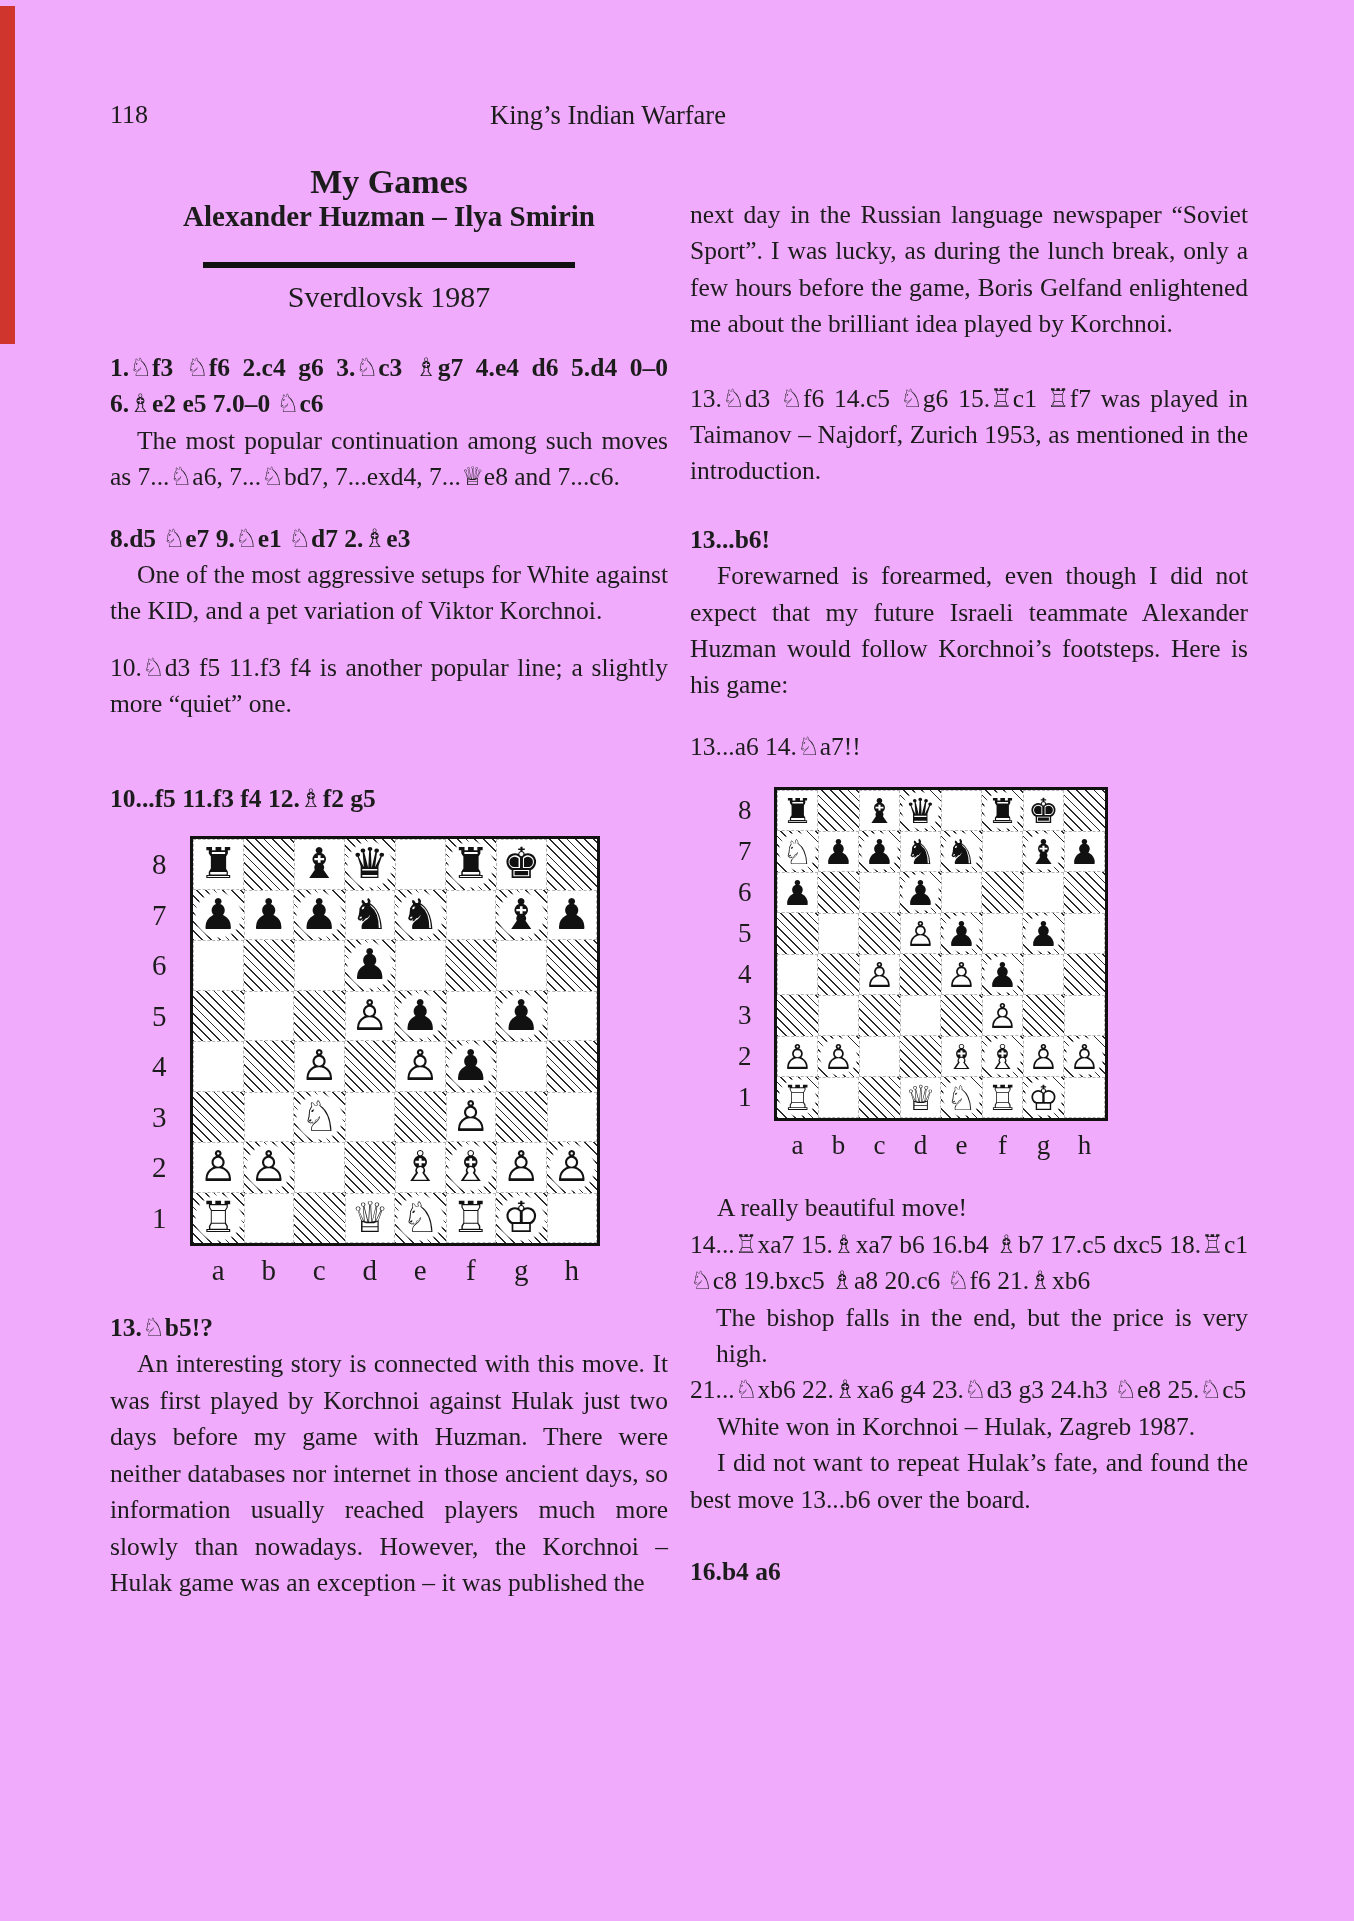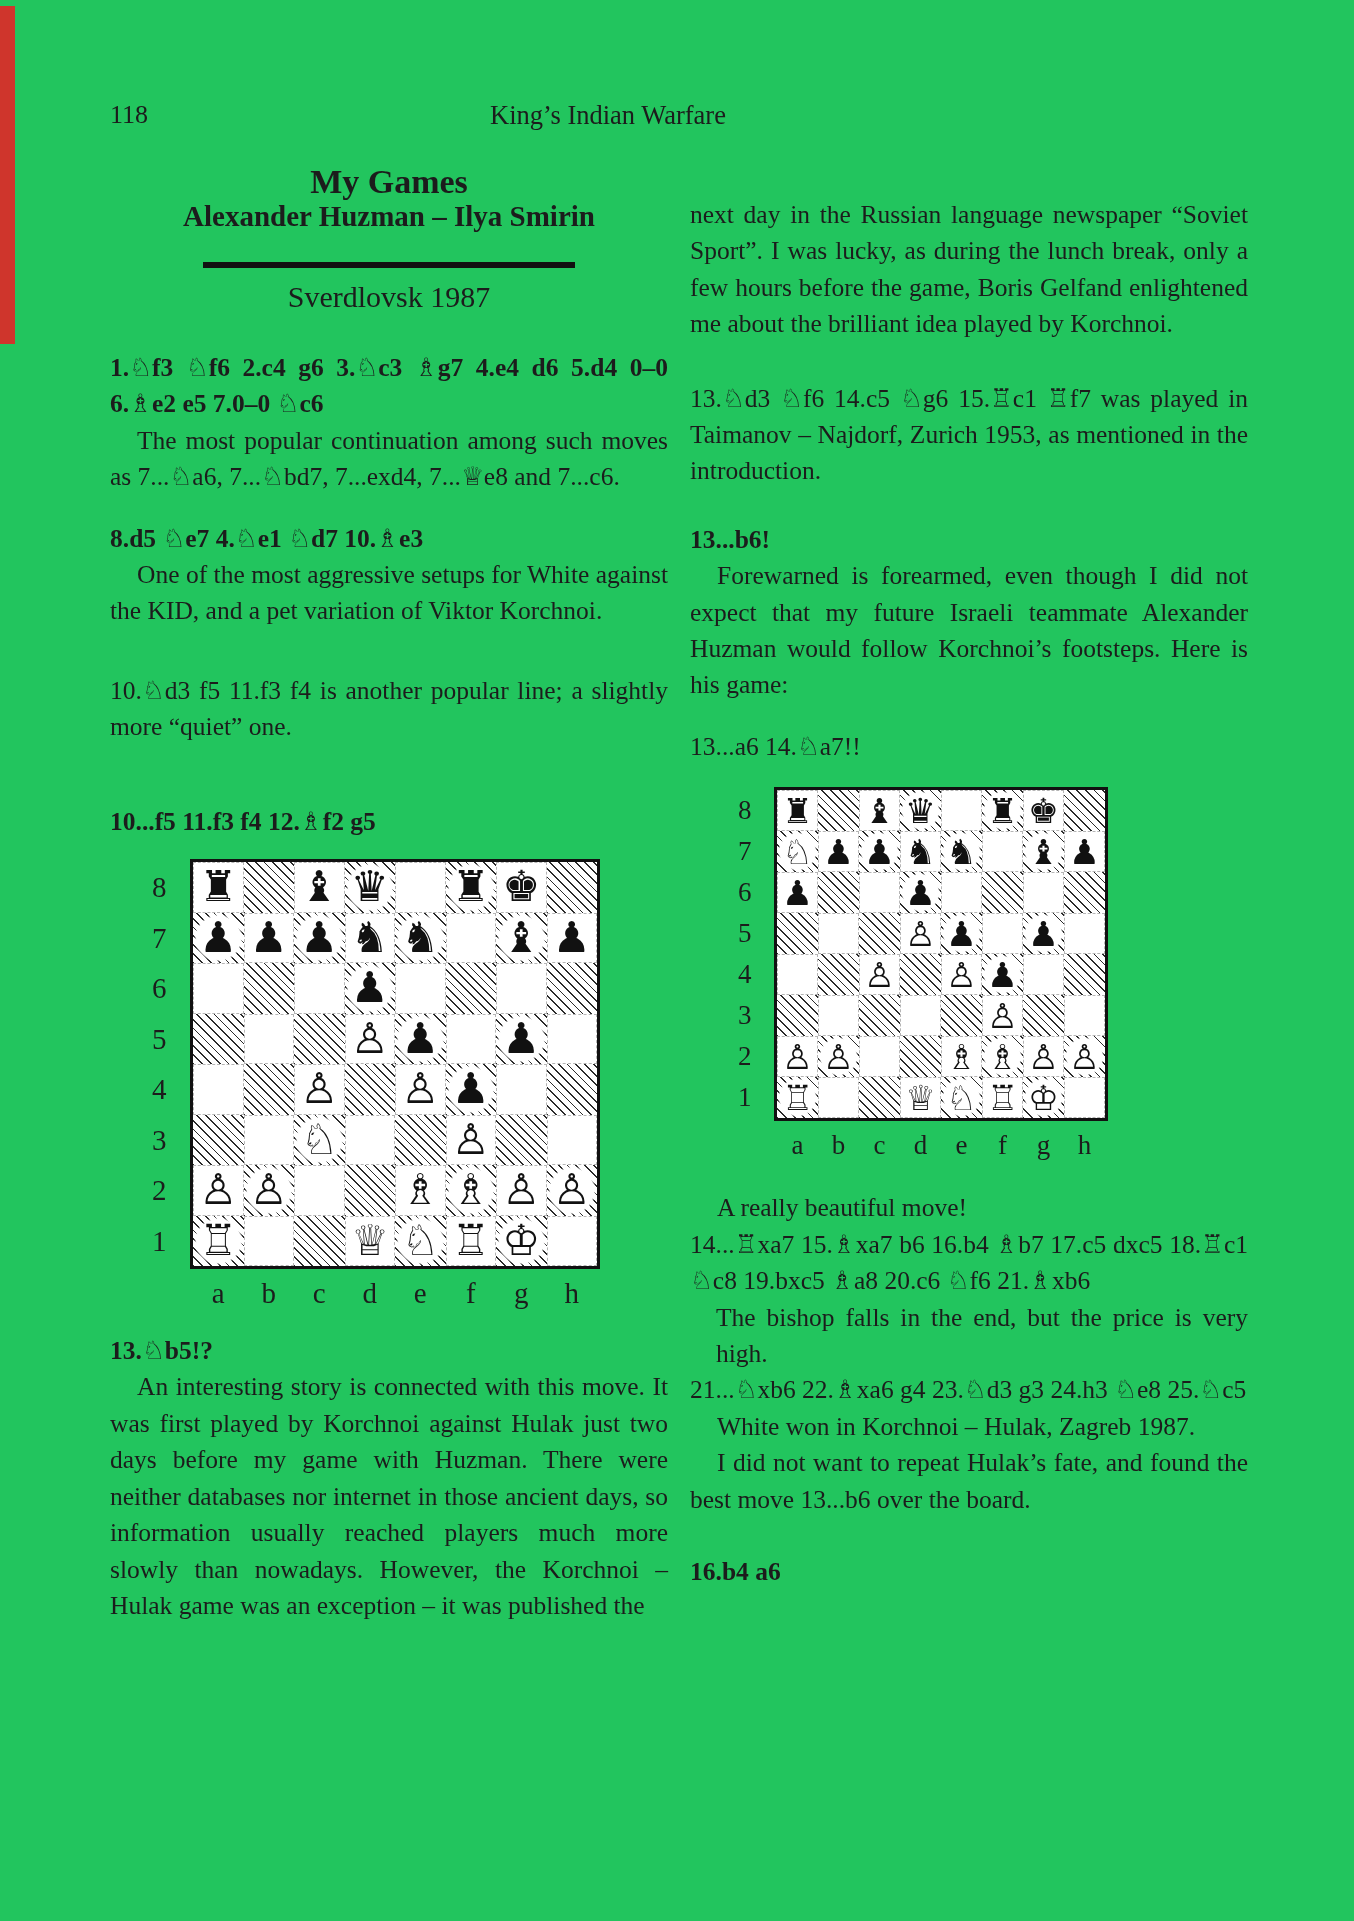--- a/index.html
+++ b/index.html
@@ -27,21 +27,21 @@
   .bc{font-size:25.5px;line-height:36.4px;text-align:justify;}
   .bold{font-weight:bold;}
   .indent{text-indent:27px;}
 
   .l-section-title{margin-top:5px;font-size:34px;line-height:34px;font-weight:bold;text-align:center;}
   .l-game-title{font-size:29px;line-height:34px;font-weight:bold;text-align:center;}
   .rule{margin:29px auto 0;width:372px;height:6px;background:#111;}
   .l-event{margin-top:13px;font-size:30px;line-height:32px;text-align:center;}
   .l-moves1{margin-top:37px;}
   .l-moves2{margin-top:25px;}
-  .l-para3{margin-top:43px;font-family:Liberation Serif, serif;}
+  .l-para3{margin-top:20px;font-family:Liberation Serif, serif;}
   .l-moves3{margin-top:58px;}
   .l-moves4{margin-top:23px;}
 
   .r-para1{margin-top:37px;}
   .r-para2{margin-top:38px;}
   .r-moves1{margin-top:32px;}
   .r-line1{margin-top:25px;}
   .r-line2{margin-top:28px;text-indent:27px;text-align:left;}
   .r-para4{margin-left:26px;}
   .r-moves4{margin-top:36px;}
@@ -65,35 +65,35 @@
     line-height:1;color:#111;
   }
   .sq.dark .piece{background:radial-gradient(closest-side,#ffffff 86%,rgba(255,255,255,0) 97%);}
   .file-labels{display:flex;margin-left:calc(var(--lblw) + 3px);margin-top:7px;}
   .file-labels div{width:var(--sq);text-align:center;font-size:29px;line-height:34px;}
   .d2 .file-labels div{font-size:27px;}
 </style>
 </head>
 <body>
 
-<div id="page" style="background: #22c55e;">
+<div id="page" style="background: #f0abfc;">
   <div id="red-tab" style="background: rgb(207, 53, 44);"></div>
 
   <div class="pageno">118</div>
   <div class="booktitle">King’s Indian Warfare</div>
 
   <div class="col col-left">
     <p class="l-section-title">My Games</p>
     <p class="l-game-title">Alexander Huzman – Ilya Smirin</p>
     <div class="rule"></div>
     <p class="l-event">Sverdlovsk 1987</p>
 
     <p class="bc bold l-moves1">1.♘f3 ♘f6 2.c4 g6 3.♘c3 ♗g7 4.e4 d6 5.d4 0–0 6.♗e2 e5 7.0–0 ♘c6</p>
     <p class="bc indent">The most popular continuation among such moves as 7...♘a6, 7...♘bd7, 7...exd4, 7...♕e8 and 7...c6.</p>
-    <p class="bc bold l-moves2">8.d5 ♘e7 4.♘e1 ♘d7 10.♗e3</p>
+    <p class="bc bold l-moves2">8.d5 ♘e7 9.♘e1 ♘d7 2.♗e3</p>
     <p class="bc indent">One of the most aggressive setups for White against the KID, and a pet variation of Viktor Korchnoi.</p>
     <p class="bc l-para3">10.♘d3 f5 11.f3 f4 is another popular line; a slightly more “quiet” one.</p>
     <p class="bc bold l-moves3">10...f5 11.f3 f4 12.♗f2 g5</p>
 
     <div class="diagram d1">
       <div class="board-row">
         <div class="rank-labels">
             <div>8</div>
             <div>7</div>
             <div>6</div>

